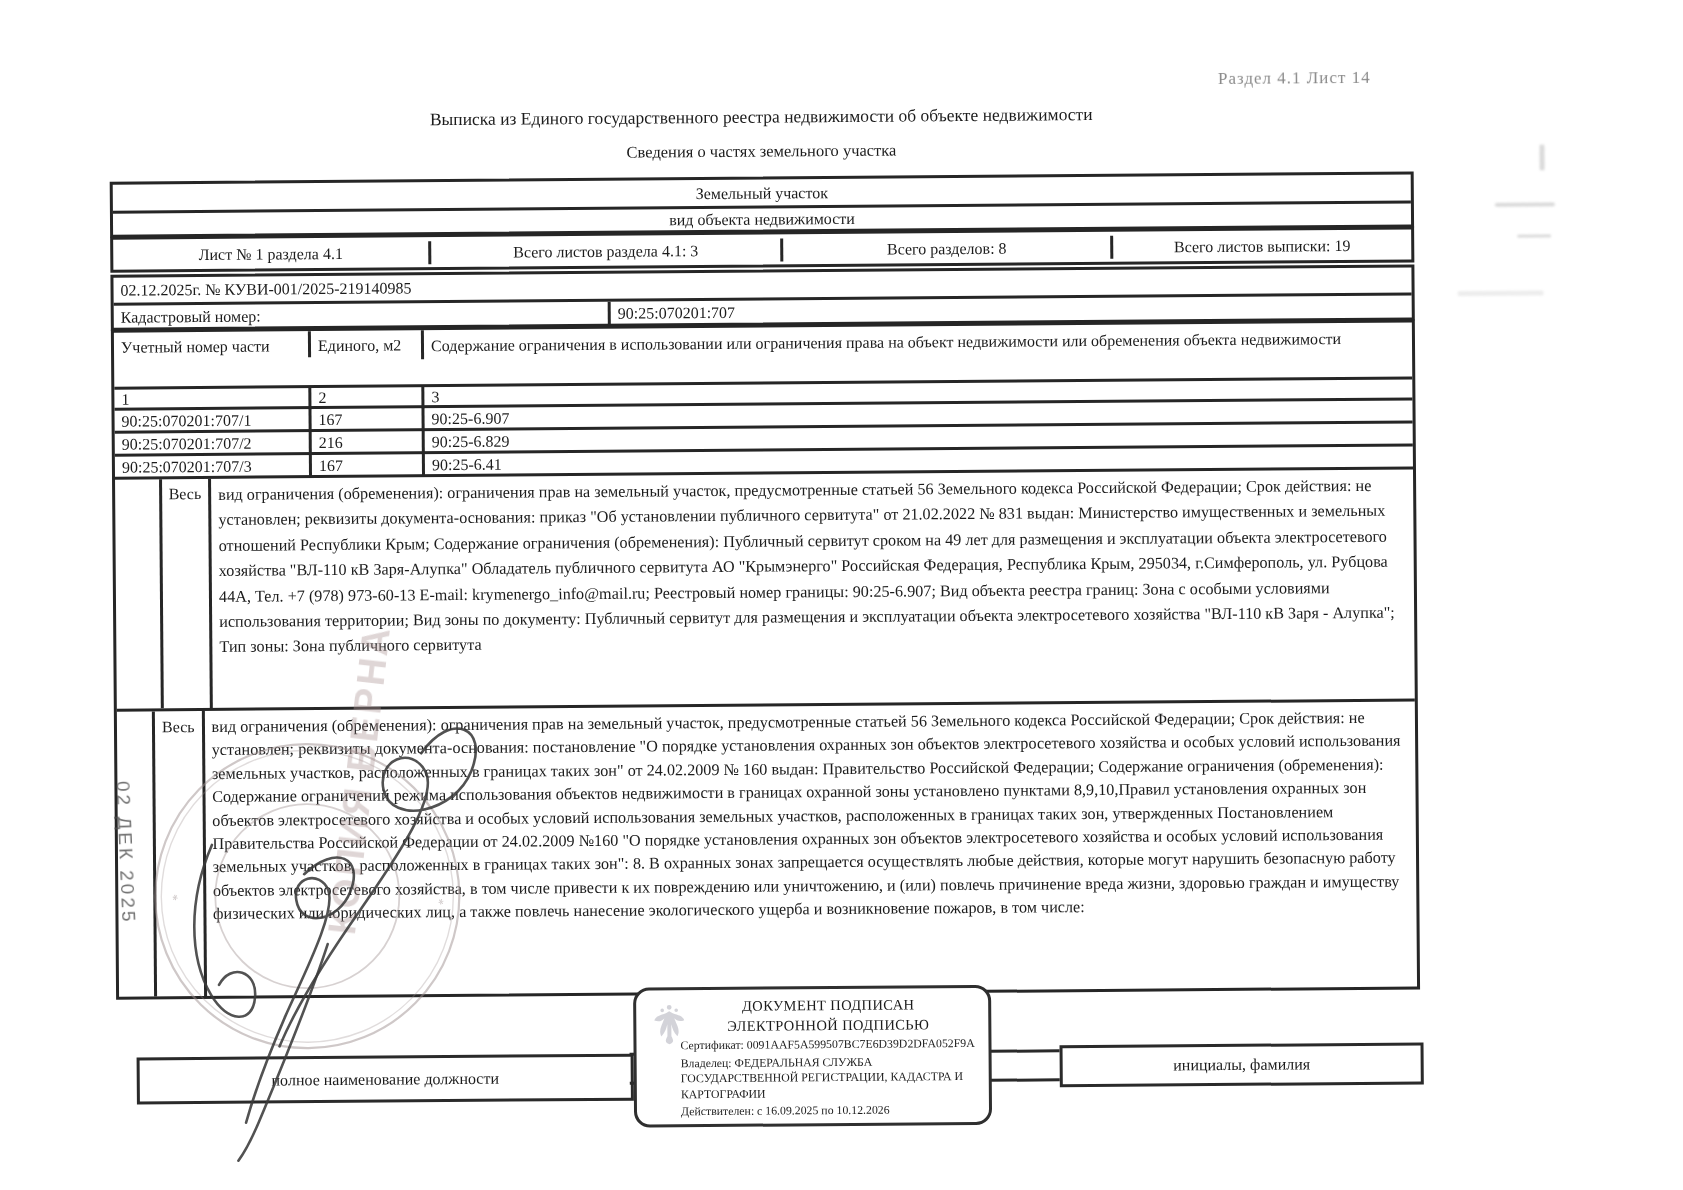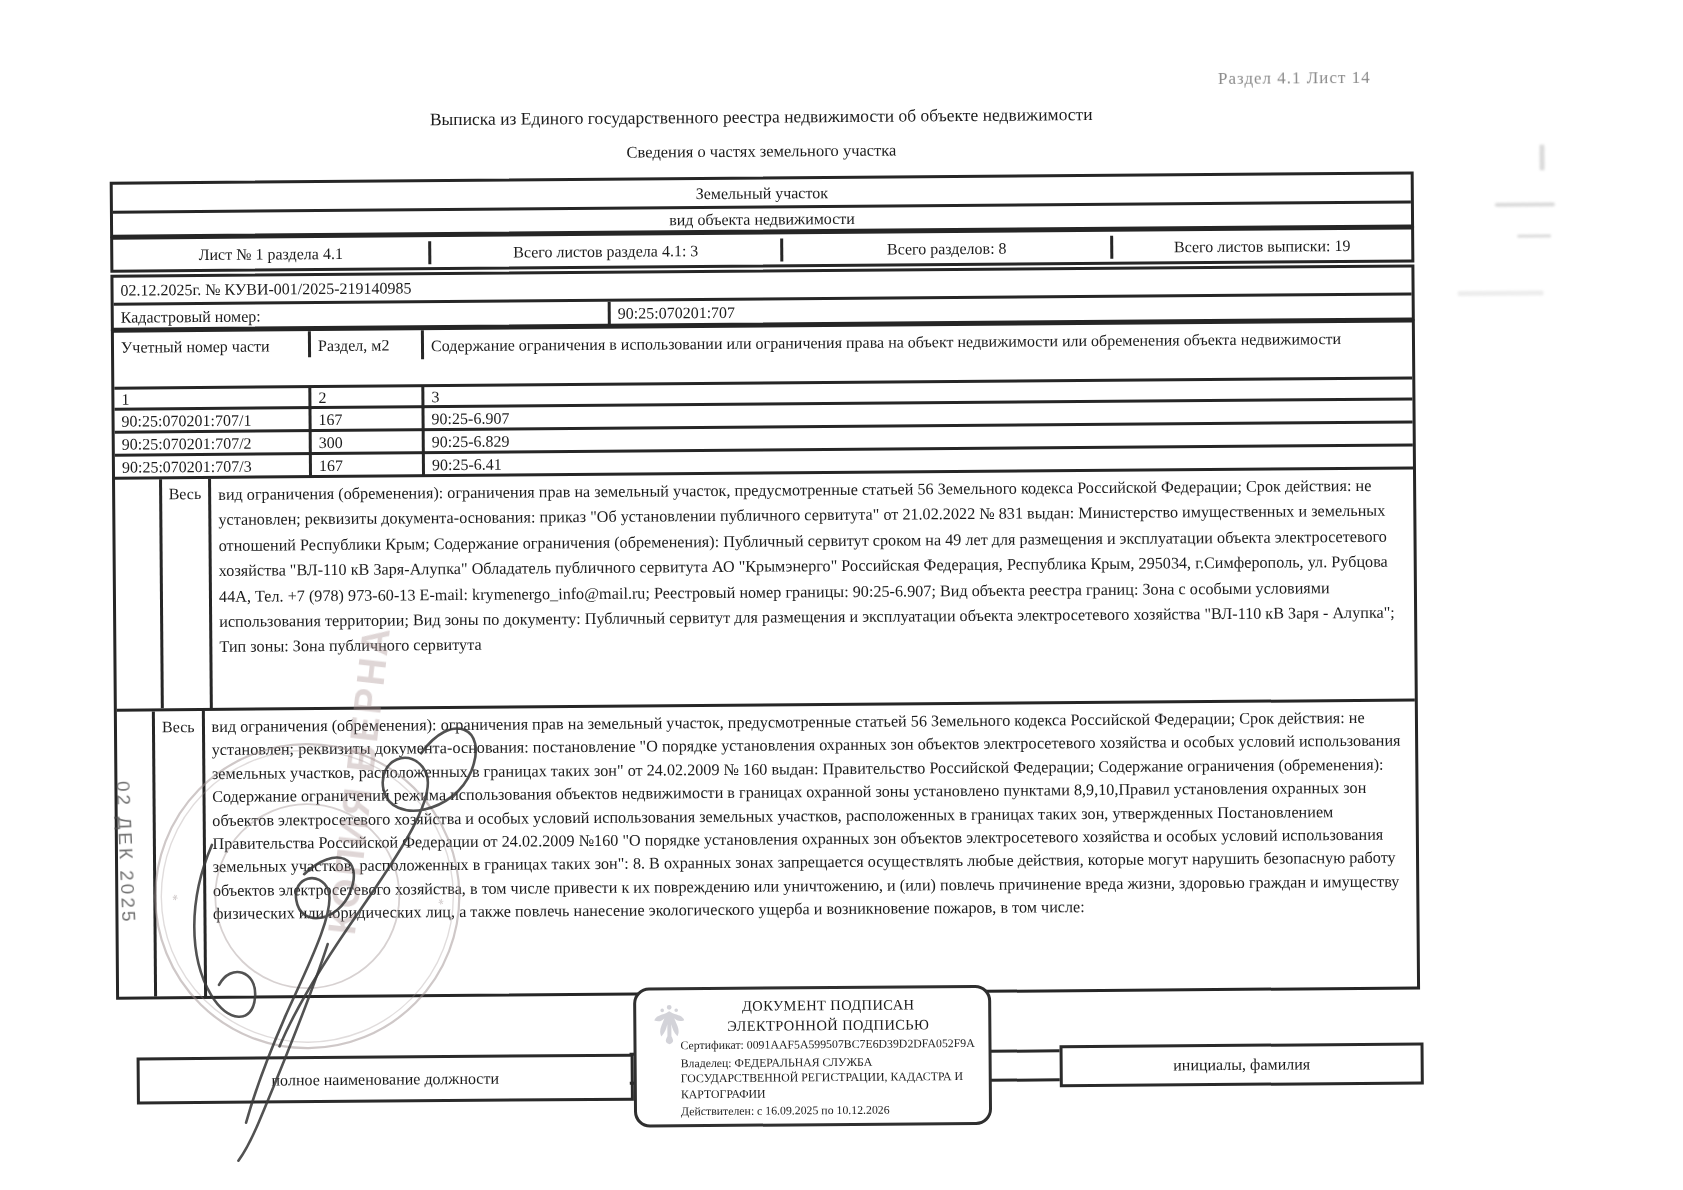--- a/index.html
+++ b/index.html
@@ -91,36 +91,36 @@
       </div>
       <div class="row" style="height:25px;">
         <div class="cell" style="width:494px;">Кадастровый номер:</div>
         <div class="cell grow">90:25:070201:707</div>
       </div>
     </div>
 
     <div class="tbl" style="top:324px;">
       <div class="row top" style="height:54px;">
         <div class="cell" style="width:194px;padding-top:4px;">Учетный номер части</div>
-        <div class="cell" style="width:113px;padding-top:4px;">Раздел, м2</div>
+        <div class="cell" style="width:113px;padding-top:4px;">Единого, м2</div>
         <div class="cell grow" style="padding-top:4px;padding-right:46px;line-height:24px;">Содержание ограничения в использовании или ограничения права на объект недвижимости или обременения объекта недвижимости</div>
       </div>
       <div class="row" style="height:21px;">
         <div class="cell" style="width:194px;">1</div>
         <div class="cell" style="width:113px;">2</div>
         <div class="cell grow">3</div>
       </div>
       <div class="row" style="height:23px;">
         <div class="cell" style="width:194px;">90:25:070201:707/1</div>
         <div class="cell" style="width:113px;">167</div>
         <div class="cell grow">90:25-6.907</div>
       </div>
       <div class="row" style="height:23px;">
         <div class="cell" style="width:194px;">90:25:070201:707/2</div>
-        <div class="cell" style="width:113px;">300</div>
+        <div class="cell" style="width:113px;">216</div>
         <div class="cell grow">90:25-6.829</div>
       </div>
       <div class="row" style="height:23px;">
         <div class="cell" style="width:194px;">90:25:070201:707/3</div>
         <div class="cell" style="width:113px;">167</div>
         <div class="cell grow">90:25-6.41</div>
       </div>
       <div class="row top" style="height:232px;">
         <div class="cell" style="width:194px;height:100%;"></div>
         <div class="cell" style="width:113px;height:100%;padding-top:4px;">Весь</div>

